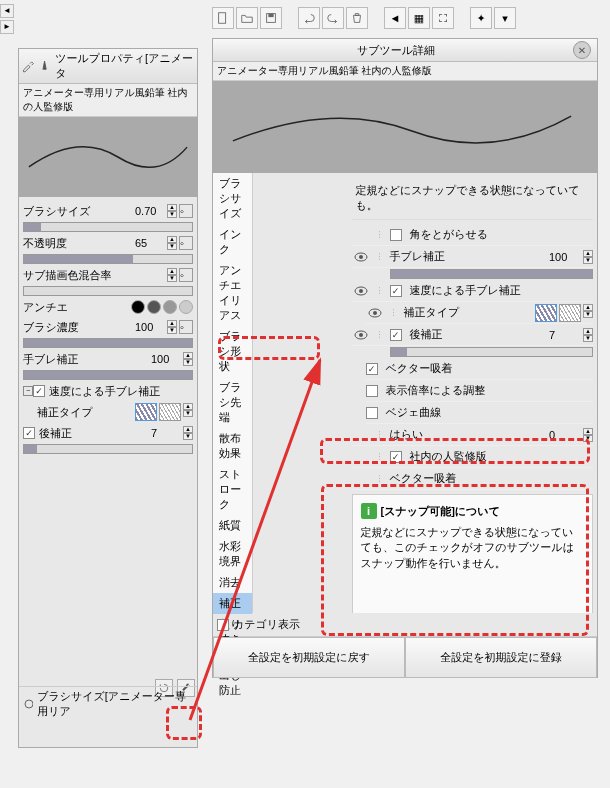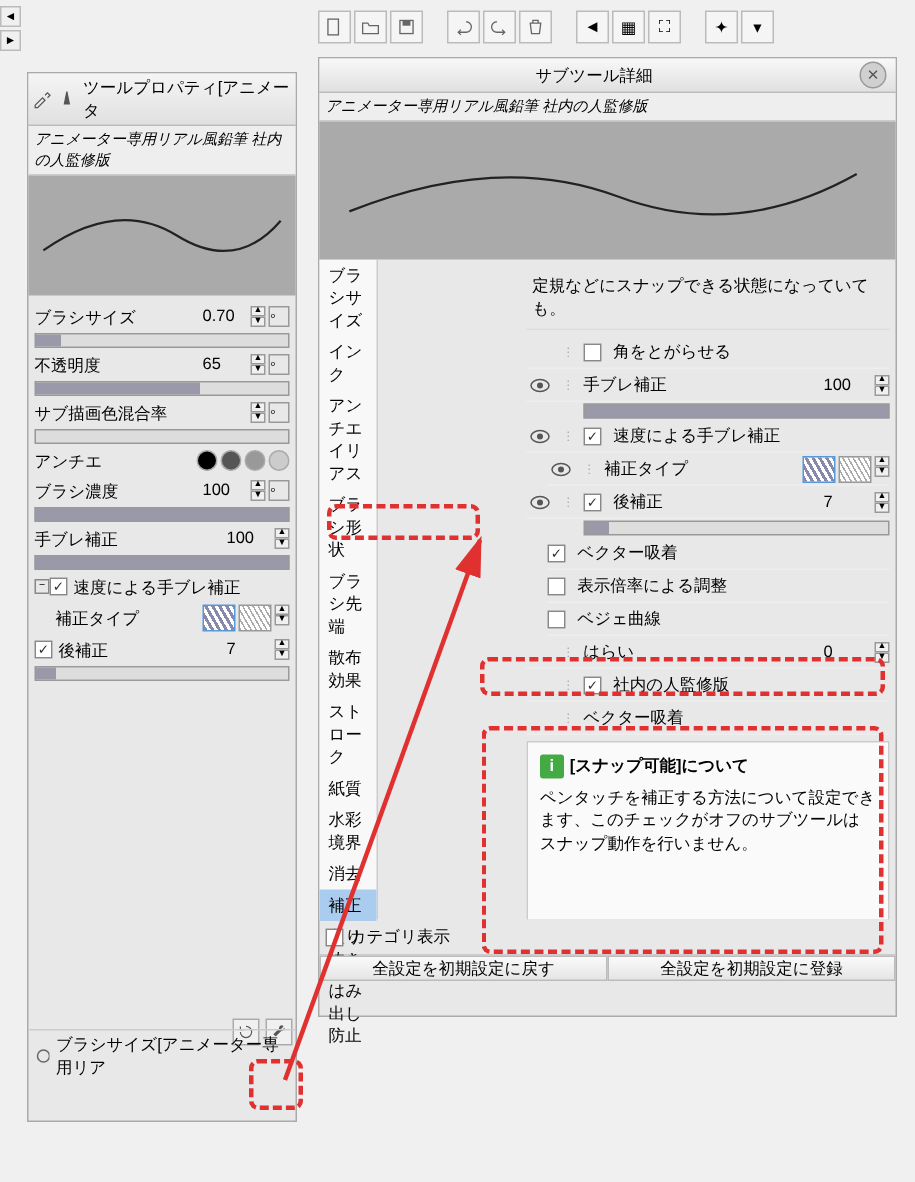--- a/index.html
+++ b/index.html
@@ -5,21 +5,21 @@
 * { box-sizing: border-box; margin: 0; padding: 0; font-family: 'MS Gothic', 'Meiryo', sans-serif; font-size: 11px; }
 body { background: #f0f0f0; width: 610px; height: 788px; position: relative; overflow: hidden; }
 .panel { background: #e8e8e8; border: 1px solid #aaa; position: absolute; }
 .left-panel { left: 18px; top: 48px; width: 180px; height: 700px; }
 .right-panel { left: 212px; top: 38px; width: 386px; height: 640px; }
 .toolbar-top { position: absolute; left: 212px; top: 4px; height: 28px; display: flex; gap: 2px; align-items: center; }
 .tb-btn { width: 22px; height: 22px; border: 1px solid #bbb; background: #f5f5f5; display: flex; align-items: center; justify-content: center; }
 .tb-btn svg { width: 14px; height: 14px; }
 .panel-header { background: linear-gradient(#f8f8f8,#e0e0e0); border-bottom: 1px solid #bbb; padding: 2px 6px; font-size: 11px; display: flex; align-items: center; justify-content: space-between; }
 .close-btn { width: 18px; height: 18px; background: #d0d0d0; border-radius: 50%; border:1px solid #999; display:flex; align-items:center; justify-content:center; font-size:10px; color:#555;}
-.brush-title { background: #eee; border-bottom: 1px solid #ccc; padding: 2px 4px; font-size: 10px; font-style: italic; }
+.brush-title { background: #eee; border-bottom: 1px solid #ccc; padding: 2px 4px; font-size: 10px; }
 .preview { background: #aaa; height: 80px; position: relative; }
 .preview svg { width: 100%; height: 100%; }
 .left-props { padding: 4px; }
 .prop-row { display: flex; align-items: center; justify-content: space-between; padding: 2px 0; min-height: 20px; }
 .prop-row label { font-size: 11px; flex: 1; }
 .prop-val { display: flex; align-items: center; gap: 2px; }
 .num { width: 30px; text-align: left; font-size: 11px; }
 .spinner { display:flex; flex-direction:column; }
 .spinner div { width:10px; height:7px; border:1px solid #999; background:#f0f0f0; font-size:6px; line-height:5px; text-align:center; }
 .slider-bar { height: 10px; background: linear-gradient(to right, #9999aa 70%, #ddd 70%); border:1px solid #999; margin:1px 0;}
@@ -40,21 +40,21 @@
 .category-list div.sel { background:#aaccee;}
 .detail-area { margin-left: 95px; padding: 4px; height:440px; overflow:hidden;}
 .detail-desc { font-size: 11px; padding: 6px 4px; border-bottom:1px solid #ddd; margin-bottom:4px;}
 .detail-row { display:flex; align-items:center; gap:4px; min-height:22px; padding:1px 0; border-bottom:1px solid #eee;}
 .eye { width:18px; height:16px; display:flex; align-items:center; justify-content:center;}
 .eye svg{width:14px;height:10px;}
 .dragdot { width:12px; display:flex; align-items:center; justify-content:center; color:#aaa; font-size:8px;}
 .highlight-red { border: 3px dashed #e03030; border-radius: 6px; position:absolute; pointer-events:none; z-index:100;}
 .arrow-svg { position:absolute; z-index:101; pointer-events:none;}
 .bottom-btns { display:flex; border-top:1px solid #ccc; }
-.bottom-btns button { flex:1; padding:0; font-size:11px; border:1px solid #bbb; background:linear-gradient(#fafafa,#e5e5e5);}
+.bottom-btns button { flex:1; padding:12px; font-size:11px; border:1px solid #bbb; background:linear-gradient(#fafafa,#e5e5e5);}
 .info-box { background:#fafafa; border:1px solid #ccc; padding:8px; margin-top:4px; min-height:120px;}
 .info-icon { display:inline-block; width:16px; height:16px; background:#4a4; color:#fff; font-weight:bold; text-align:center; line-height:16px; margin-right:4px; border-radius:2px;}
 .left-scroll-arrows{position:absolute; left:0; top:4px; width:16px;}
 .left-scroll-arrows div{width:14px;height:14px;border:1px solid #bbb;background:#f0f0f0;margin-bottom:2px;font-size:8px;text-align:center;line-height:12px;}
 .left-tool-header{display:flex;align-items:center;gap:4px;padding:2px;background:linear-gradient(#f5f5f5,#e0e0e0);border-bottom:1px solid #bbb;}
 .wrench-row{position:absolute; bottom:48px; left:0; right:0; padding:2px; display:flex; justify-content:flex-end; gap:4px; align-items:center;}
 .wrench{width:18px;height:18px;border:1px solid #aaa;background:#f0f0f0;display:flex;align-items:center;justify-content:center;}
 .brush-size-footer{position:absolute;bottom:26px;left:0;right:0;padding:2px 4px;display:flex;align-items:center;gap:4px;border-top:1px solid #ccc;}
 </style>
 </head>
@@ -387,21 +387,21 @@
       </div>
 
       <div class="detail-row">
         <div class="eye"></div>
         <div class="dragdot">⋮</div>
         <label>ベクター吸着</label>
       </div>
 
       <div class="info-box">
         <div><span class="info-icon">i</span><b>[スナップ可能]について</b></div>
-        <div style="margin-top:6px;font-size:11px;line-height:1.4">ペンタッチを補正する方法について設定できます、このチェックがオフのサブツールはスナップ動作を行いません。</div>
+        <div style="margin-top:6px;font-size:11px;line-height:1.4">定規などにスナップできる状態になっていても、このチェックがオフのサブツールはスナップ動作を行いません。</div>
       </div>
     </div>
   </div>
 
   <div style="padding:4px;display:flex;align-items:center">
     <span class="checkbox"></span>
     <label>カテゴリ表示</label>
   </div>
   <div class="bottom-btns">
     <button>全設定を初期設定に戻す</button>

